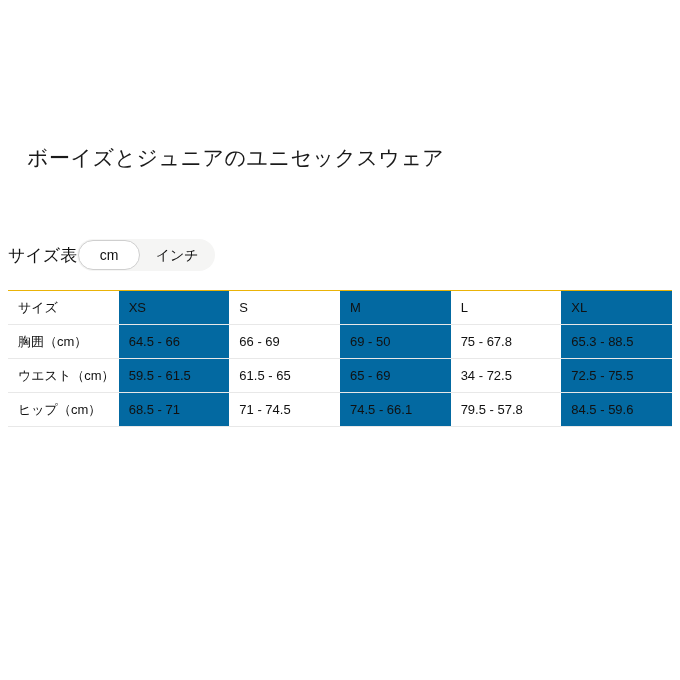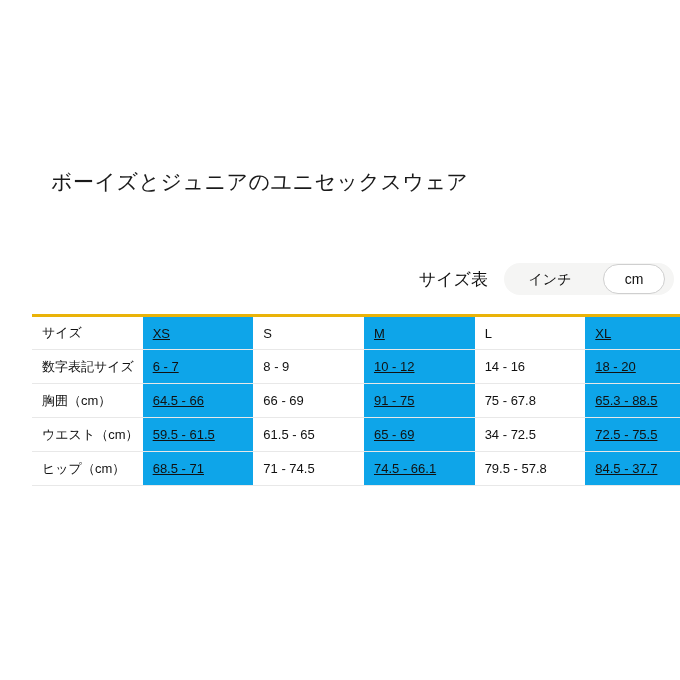--- a/index.html
+++ b/index.html
@@ -1,15 +1,15 @@
 <!DOCTYPE html>
 <html><head>
 <meta charset="utf-8">
 <style>
-  * { margin: 8px; padding: 0; box-sizing: border-box; }
+  * { margin: 0; padding: 0; box-sizing: border-box; }
   html, body {
     width: 680px; height: 680px;
     background: #ffffff;
     font-family: "Liberation Sans", "DejaVu Sans", sans-serif;
     color: #111111;
     position: relative;
     overflow: hidden;
   }
   .page-title {
     position: absolute;
@@ -17,21 +17,21 @@
     font-size: 21px;
     font-weight: 400;
     letter-spacing: 0.5px;
     color: #1a1a1a;
   }
   .section-bar {
     position: absolute;
     left: 8px; right: 6px; top: 239px;
     height: 32px;
     display: flex;
-    justify-content: flex-end;
+    justify-content: flex-start;
     align-items: center;
   }
   .section-title {
     font-size: 17px;
     font-weight: 400;
     color: #111111;
   }
   .unit-toggle {
     display: flex;
     align-items: center;
@@ -72,73 +72,65 @@
     font-weight: 400;
     text-align: left;
     vertical-align: middle;
     padding: 0 6px 0 10px;
     color: #111111;
     border-top: 1px solid #e8e8e8;
     white-space: nowrap;
     overflow: hidden;
   }
   .size-table tr.header-row th {
-    border-top: 3px solid #eab308;
+    border-top: 1px solid #eab308;
   }
-  .size-table .stripe { background: #0ea5e9; text-decoration: underline; }
+  .size-table .stripe { background: #0369a1; }
 </style>
 </head>
 <body>
 
 <h1 class="page-title">ボーイズとジュニアのユニセックスウェア</h1>
 
 <div class="section-bar">
   <div class="section-title">サイズ表</div>
   <div class="unit-toggle">
+    <button class="unit-option selected">cm</button>
     <button class="unit-option">インチ</button>
-    <button class="unit-option selected">cm</button>
   </div>
 </div>
 
 <table class="size-table">
   <tbody>
     <tr class="header-row">
       <th>サイズ</th>
       <th class="stripe">XS</th>
       <th>S</th>
       <th class="stripe">M</th>
       <th>L</th>
       <th class="stripe">XL</th>
     </tr>
     <tr>
-      <td>数字表記サイズ</td>
-      <td class="stripe">6 - 7</td>
-      <td>8 - 9</td>
-      <td class="stripe">10 - 12</td>
-      <td>14 - 16</td>
-      <td class="stripe">18 - 20</td>
-    </tr>
-    <tr>
       <td>胸囲（cm）</td>
       <td class="stripe">64.5 - 66</td>
       <td>66 - 69</td>
-      <td class="stripe">91 - 75</td>
+      <td class="stripe">69 - 50</td>
       <td>75 - 67.8</td>
       <td class="stripe">65.3 - 88.5</td>
     </tr>
     <tr>
       <td>ウエスト（cm）</td>
       <td class="stripe">59.5 - 61.5</td>
       <td>61.5 - 65</td>
       <td class="stripe">65 - 69</td>
       <td>34 - 72.5</td>
       <td class="stripe">72.5 - 75.5</td>
     </tr>
     <tr>
       <td>ヒップ（cm）</td>
       <td class="stripe">68.5 - 71</td>
       <td>71 - 74.5</td>
       <td class="stripe">74.5 - 66.1</td>
       <td>79.5 - 57.8</td>
-      <td class="stripe">84.5 - 37.7</td>
+      <td class="stripe">84.5 - 59.6</td>
     </tr>
   </tbody>
 </table>
 
 </body></html>

